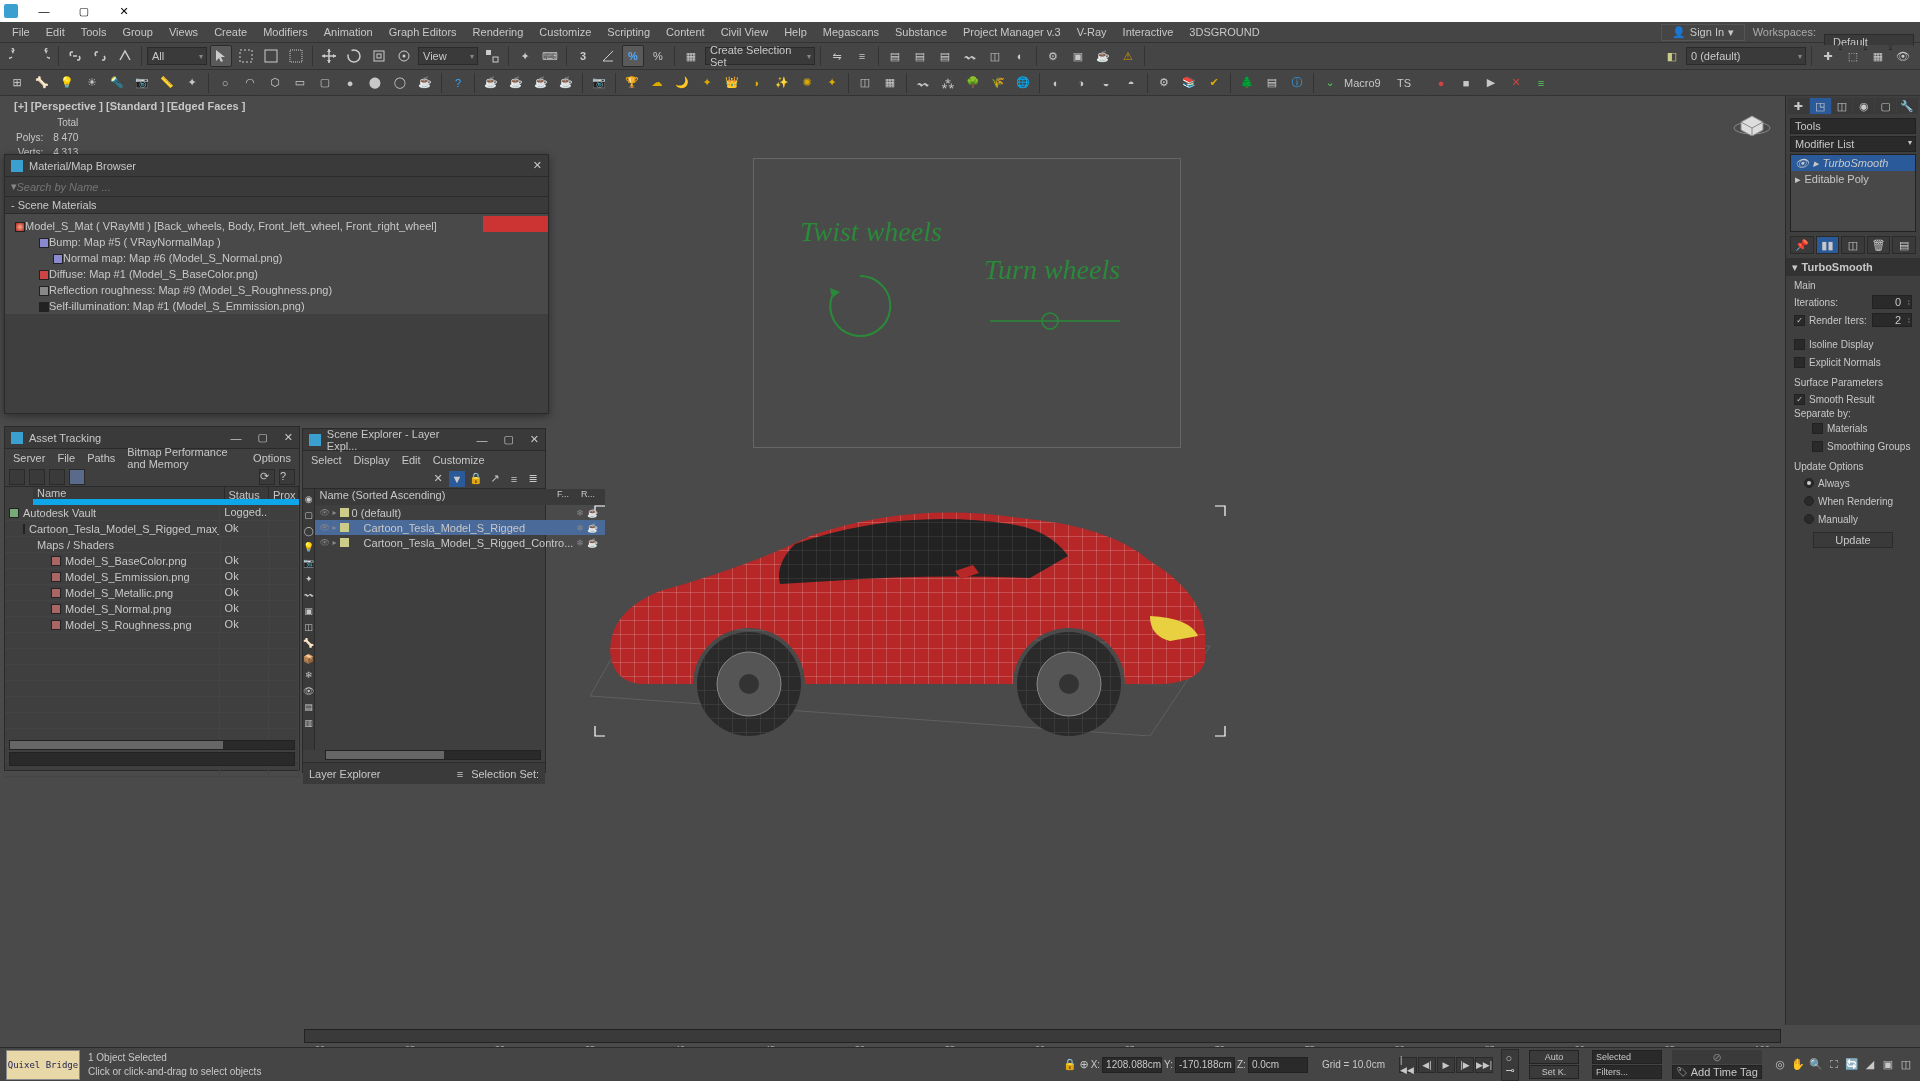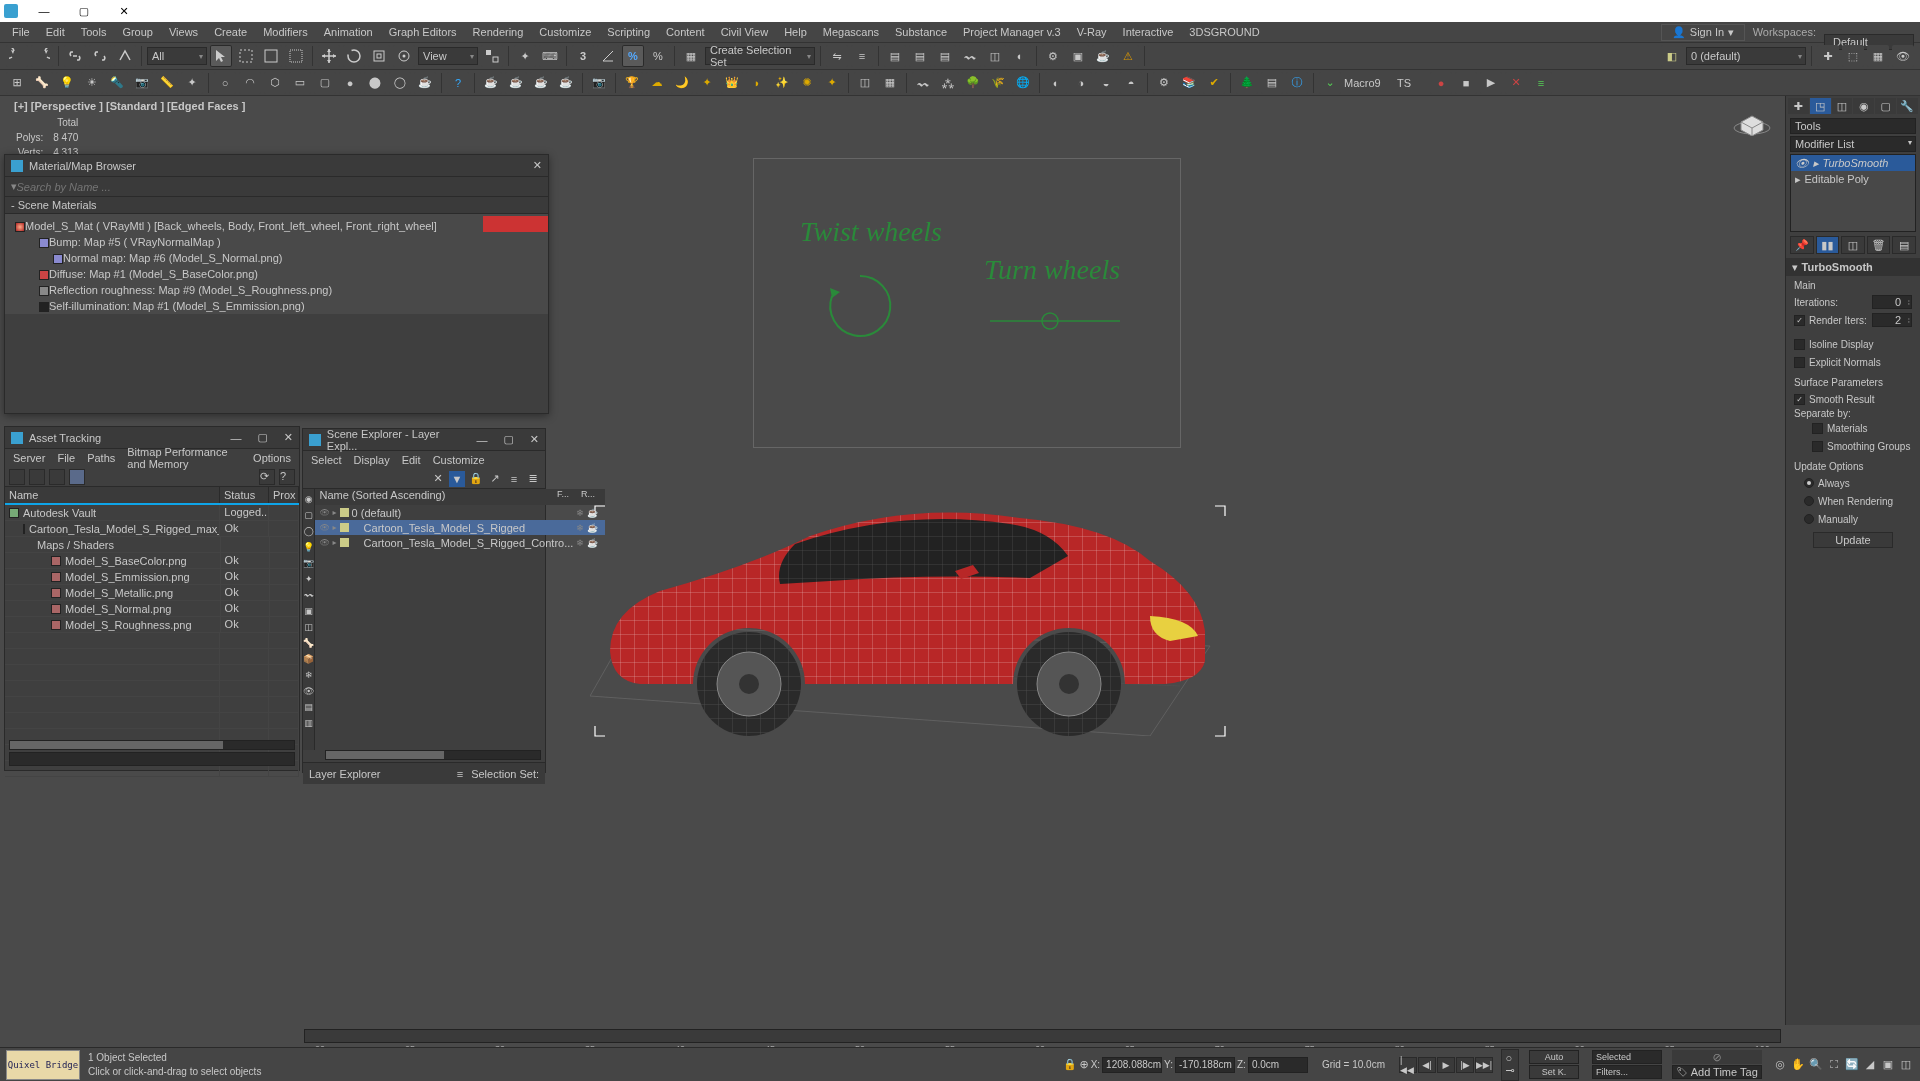--- a/index.html
+++ b/index.html
@@ -38,21 +38,21 @@
 .tree { padding:2px 0; background:#494949;}
 .tree-row { height:16px; display:flex; align-items:flex-end; padding-left:8px; gap:0;}
 .tree-row .swatch { width:10px; height:10px; border:1px solid #222;}
 .tree-row.mat { background:linear-gradient(90deg,#494949 88%, #c33 88%); }
 .asset-track { position:absolute; top:330px; left:4px; width:296px; height:345px; background:#3f3f3f; border:1px solid #2a2a2a;}
 .asset-menu { height:18px; display:flex; align-items:center; gap:12px; padding:0 8px; background:#3f3f3f;}
 .asset-tb { height:20px; display:flex; align-items:center; gap:4px; padding:0 4px; border-bottom:1px solid #2a2a2a;}
 .asset-tb .sq { width:16px; height:16px; background:#3a3a3a; border:1px solid #2a2a2a;}
 .asset-tb .sq.on { background:#5a6a8a;}
 .asset-grid { position:relative; }
-.asset-head { height:18px; background:#3a3a3a; display:flex; border-bottom:2px solid #0ea5e9;}
+.asset-head { height:18px; background:#3a3a3a; display:flex; border-bottom:6px solid #0ea5e9;margin-left:28px;}
 .asset-head > div { border-right:1px solid #2a2a2a; padding:2px 4px;}
 .asset-rows .arow { height:16px; display:flex; border-bottom:1px solid #444;}
 .asset-rows .arow > div { border-right:1px solid #444; padding:1px 4px; overflow:hidden; white-space:nowrap;}
 .c-name { width:220px; display:flex; align-items:center; gap:4px;}
 .c-stat { width:50px;}
 .c-prox { width:30px;}
 .scene-exp { position:absolute; top:332px; left:302px; width:244px; height:345px; background:#3f3f3f; border:1px solid #2a2a2a;}
 .se-menu { height:18px; display:flex; align-items:center; gap:12px; padding:0 8px;}
 .se-tb { height:20px; display:flex; align-items:center; gap:3px; padding:0 4px; border-bottom:1px solid #2a2a2a; justify-content:flex-end;}
 .se-tb .sq { width:16px; height:16px; display:flex; align-items:center; justify-content:center;}

